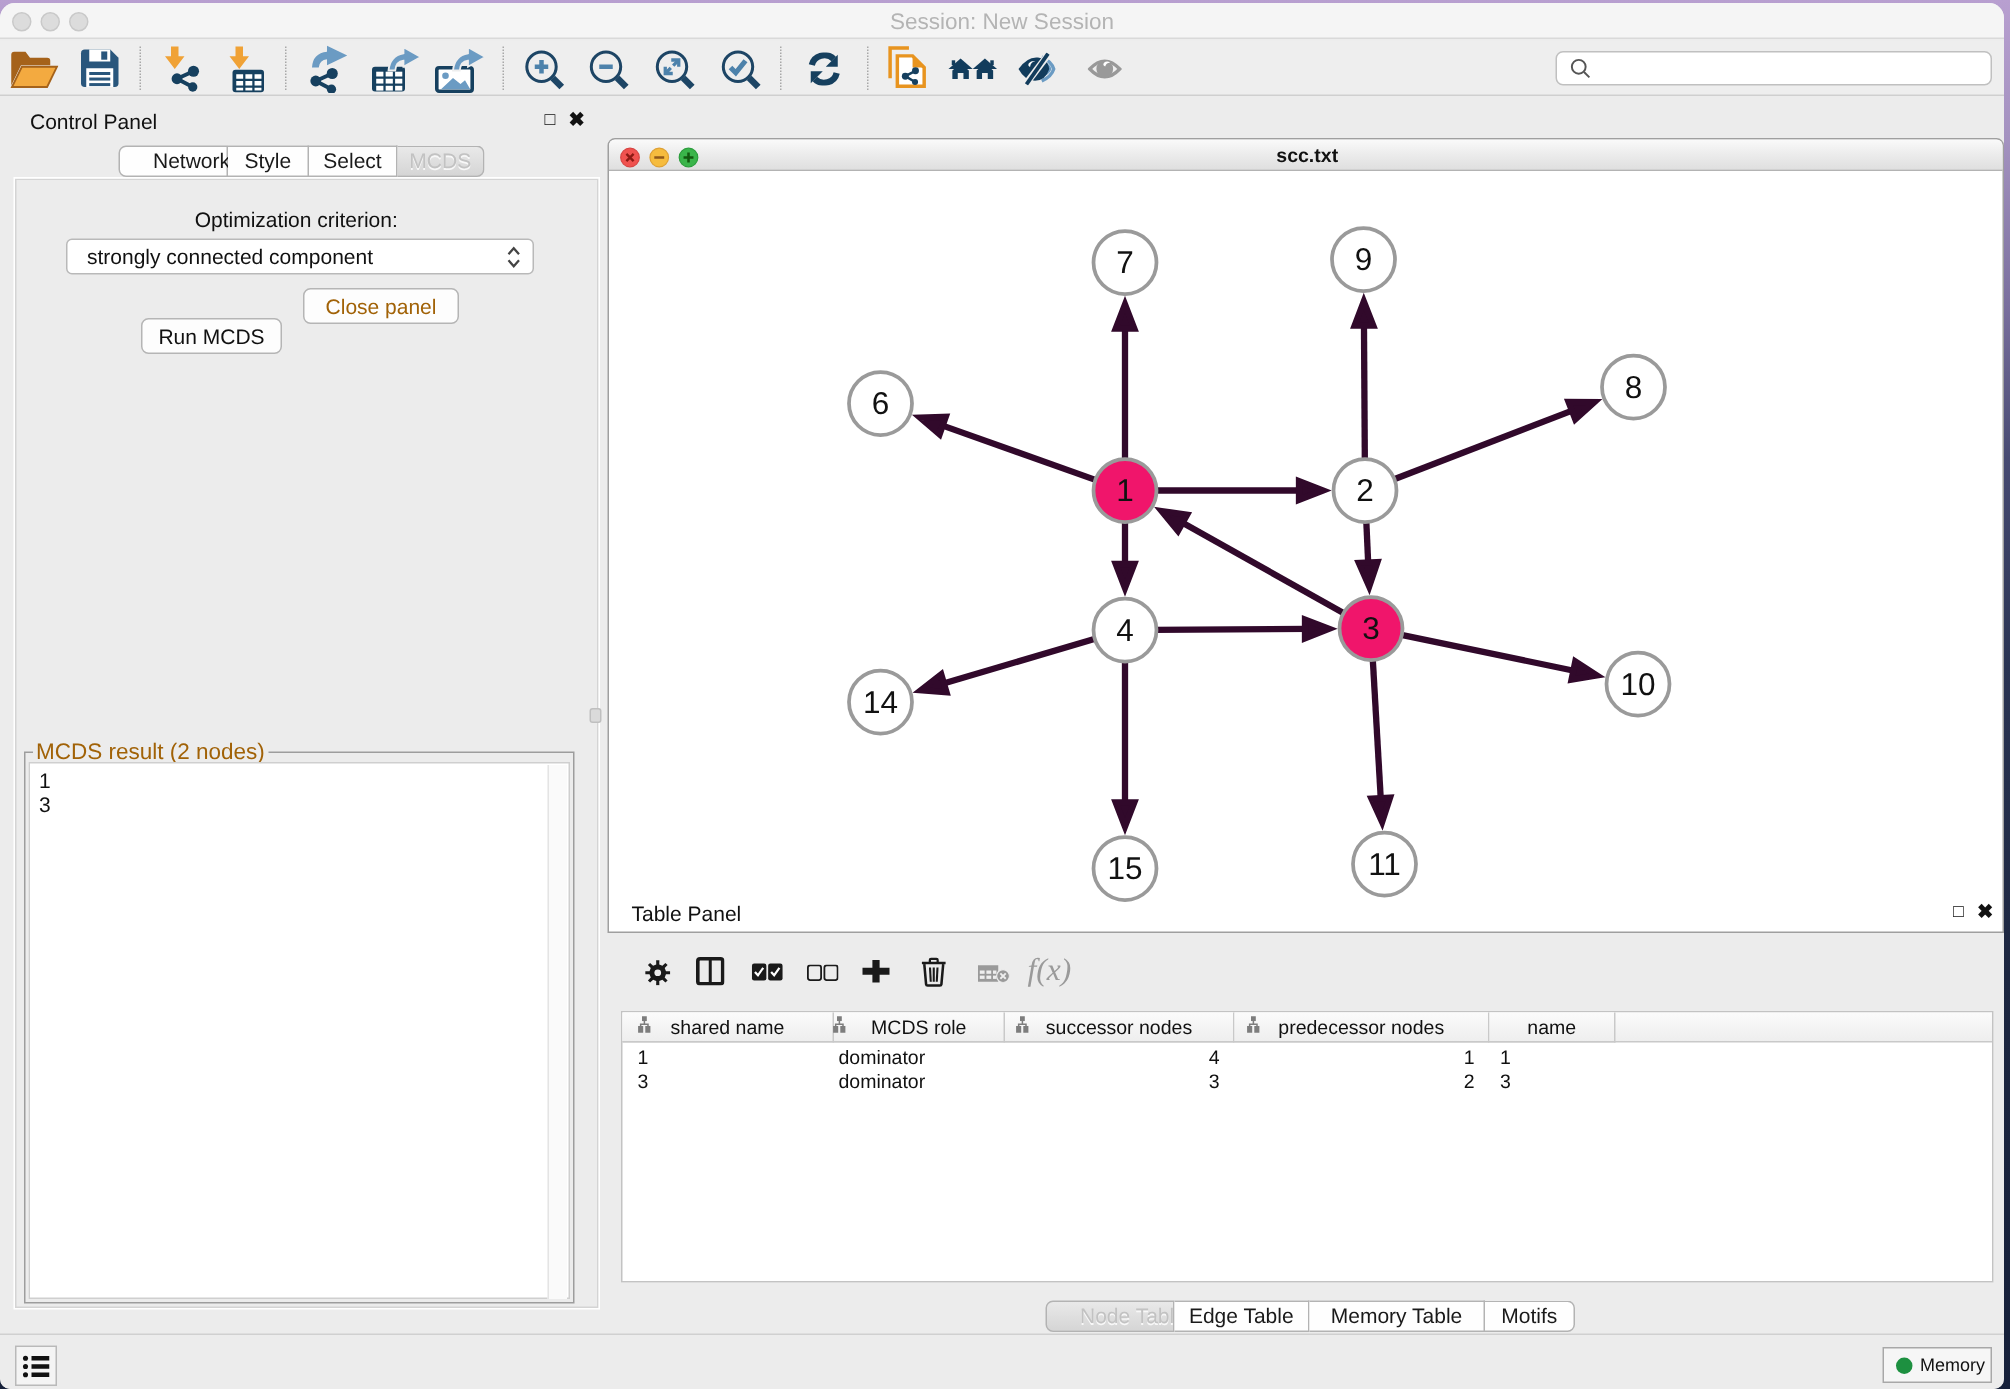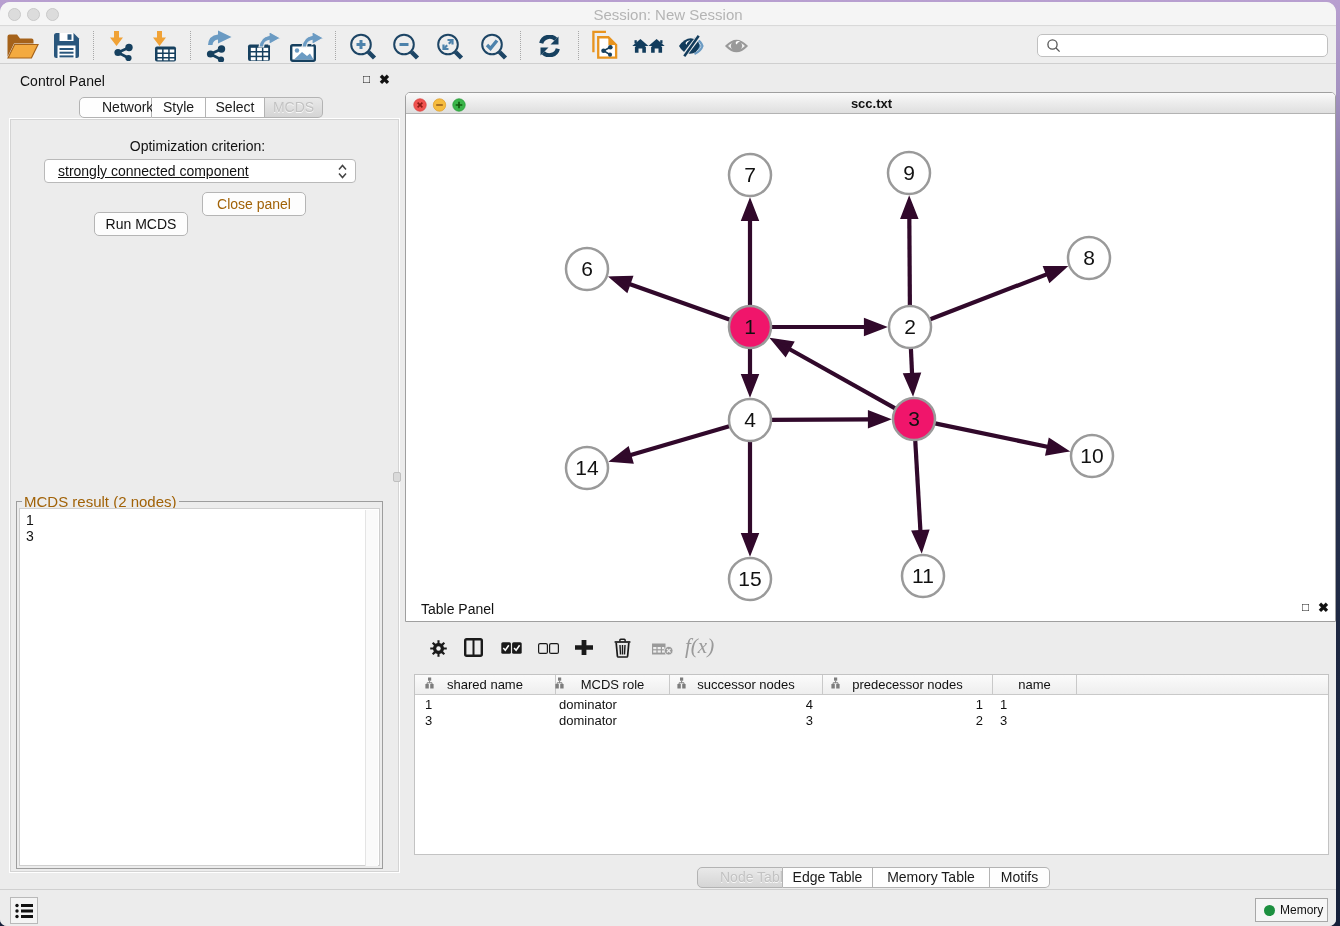--- a/index.html
+++ b/index.html
@@ -210,21 +210,21 @@
   <div class="winbtns" style="left:379px;top:70px;font-weight:bold;font-size:13px;">✖</div>
   <div id="cp-content"></div>
   <div class="tabbar" style="left:79px;top:95px;">
     <div class="tab first" style="width:73px;">Network</div>
     <div class="tab" style="width:54px;">Style</div>
     <div class="tab" style="width:59px;">Select</div>
     <div class="tab last dis" style="width:58px;">MCDS</div>
   </div>
   <div class="abs" style="left:10px;top:136px;width:375px;text-align:center;font-size:14px;color:#111;">Optimization criterion:</div>
   <div class="abs" style="left:44px;top:157px;width:312px;height:24px;background:#fff;border:1px solid #b9b9b9;border-radius:4px;">
-    <span style="position:absolute;left:13px;top:3px;font-size:14px;color:#111;text-decoration:underline;">strongly connected component</span>
+    <span style="position:absolute;left:13px;top:3px;font-size:14px;color:#111;">strongly connected component</span>
     <svg width="9" height="15" viewBox="0 0 9 15" style="position:absolute;right:8px;top:4px;">
         <path d="M1 5.5 L4.5 1.5 L8 5.5" fill="none" stroke="#444" stroke-width="1.5"></path>
         <path d="M1 9.5 L4.5 13.5 L8 9.5" fill="none" stroke="#444" stroke-width="1.5"></path>
       </svg>
   </div>
   <div class="abs" style="left:94px;top:190px;width:94px;height:24px;background:#fdfdfd;border:1px solid #b5b5b5;border-radius:5px;text-align:center;line-height:22px;font-size:14px;color:#111;margin-top:20px;">Run MCDS</div>
   <div class="abs" style="left:202px;top:190px;width:104px;height:24px;background:#fdfdfd;border:1px solid #b5b5b5;border-radius:5px;text-align:center;line-height:22px;font-size:14px;color:#a16207;">Close panel</div>
 
   <div class="abs" style="left:16px;top:499px;width:367px;height:368px;border:1px solid #9d9d9d;">
     <div class="abs" style="left:5px;top:-9px;background:#ececec;padding:0 2px;font-size:15px;color:#a16207;">MCDS result (2 nodes)</div>

